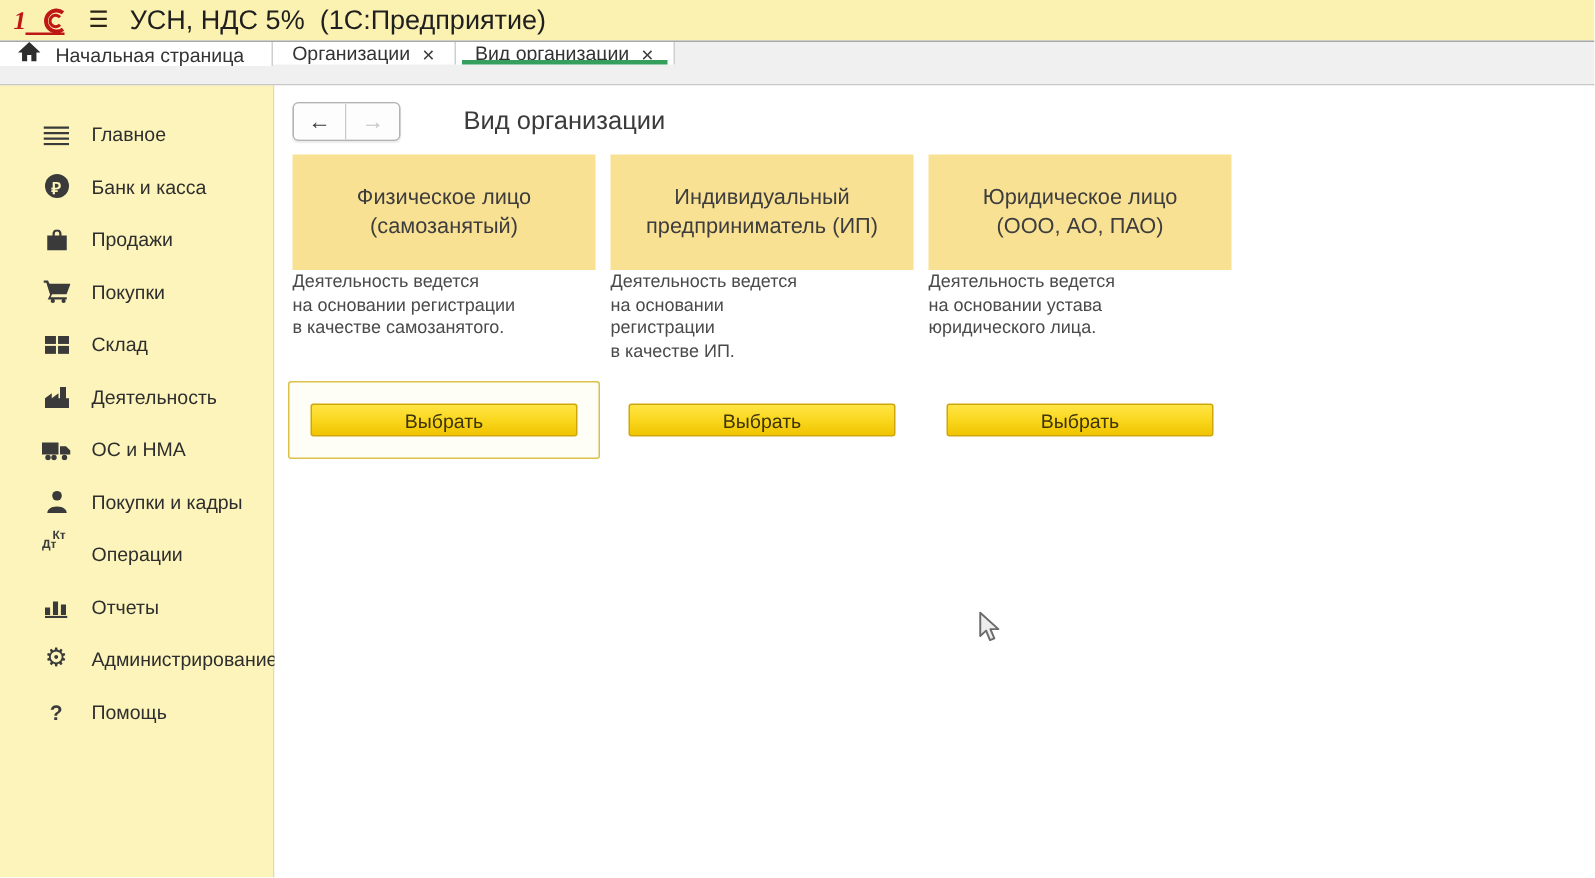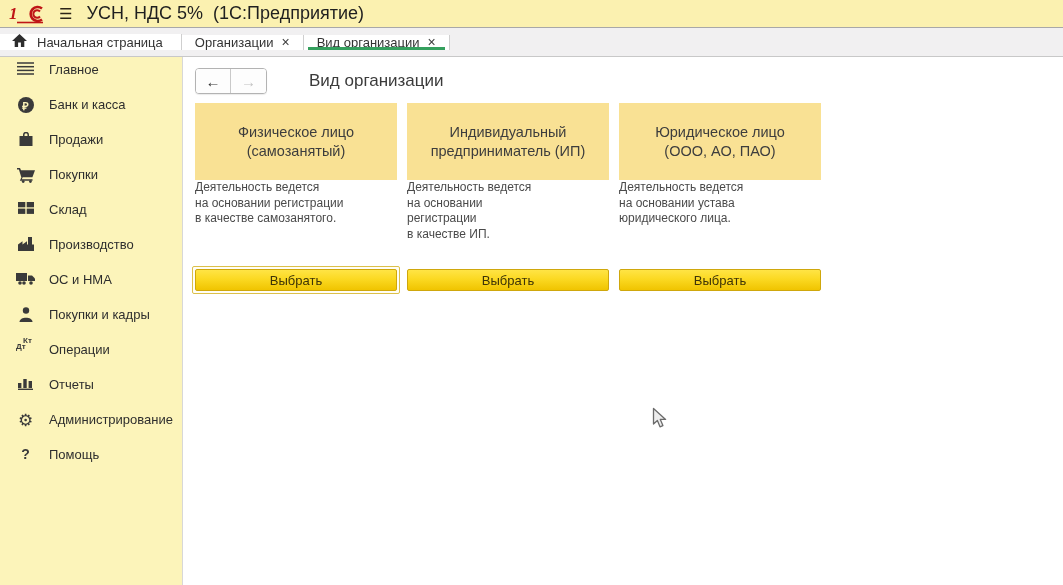--- a/index.html
+++ b/index.html
@@ -16,21 +16,21 @@
     display:flex; align-items:center; gap:14px; padding-left:9px;
   }
   .logo { display:flex; align-items:center; }
   .menu-glyph { font-size:15px; color:#2b2416; cursor:pointer; line-height:1; }
   .topbar-title { font-size:18px; color:#1f1f1f; white-space:pre; }
 
   
   .tabbar {
     height:30px; background:#f1f0f1;
     border-top:1px solid #a8a8a8; border-bottom:1px solid #c8c8c8;
-    display:flex; align-items:center;
+    display:flex; align-items:flex-start;
   }
   .tab {
     background:#ffffff; display:flex; align-items:center; gap:8px;
     padding:0 13px; font-size:13px; color:#333333;
     border-right:1px solid #cfcfcf; position:relative; cursor:pointer;
   }
   .tab.first { padding:0 18px 0 12px; gap:10px; }
   .tab.active::after {
     content:""; position:absolute; left:4px; right:4px; bottom:0;
     height:3px; background:#35a05e;
@@ -38,22 +38,22 @@
   .tab-close { font-size:14px; color:#3c3c3c; cursor:pointer; line-height:1; }
 
   
   .app-body { display:flex; height:528px; }
 
   .sidebar {
     width:183px; background:#fcf4ba; border-right:1px solid #d8d8d8;
     padding-top:5px; flex:none;
   }
   .side-item {
-    height:35px; display:flex; align-items:flex-start; gap:13px;
-    padding-left:15px; font-size:13px; color:#2e2e2e; cursor:pointer;
+    height:35px; display:flex; align-items:flex-end; gap:13px;
+    padding-left:27px; font-size:13px; color:#2e2e2e; cursor:pointer;
   }
   .side-icon { width:21px; display:flex; justify-content:center; align-items:center; flex:none; }
   .circle-icon {
     width:16px; height:16px; border-radius:50%; background:#3a3a3a;
     color:#fcf4ba; font-size:11px; font-weight:bold;
     display:flex; align-items:center; justify-content:center;
   }
   .dtkt-icon { position:relative; width:21px; height:19px; font-size:8px; font-weight:bold; color:#3a3a3a; }
   .dtkt-icon .dt { position:absolute; top:0; left:1px; }
   .dtkt-icon .kt { position:absolute; bottom:16px; left:8px; }
@@ -81,21 +81,21 @@
   .card-header {
     background:#f9e194; height:77px;
     display:flex; align-items:center; justify-content:center;
     text-align:center; font-size:14.5px; line-height:19px; color:#3d3d3d;
     white-space:pre-line;
   }
   .card-desc {
     margin-top:0; height:74px; text-align:left;
     font-size:12px; line-height:15.5px; color:#4a4a4a; white-space:pre-line;
   }
-  .btn-outer { margin:12px -3px; padding:2px; border:1px solid transparent; border-radius:2px; }
+  .btn-outer { margin:0 -3px; padding:14px; border:1px solid transparent; border-radius:2px; }
   .card.focused .btn-outer { border-color:#dcc04a; background:#fffef6; }
   .btn-select {
     width:100%; height:22px; display:flex; align-items:center; justify-content:center;
     background:linear-gradient(180deg,#ffe445 0%,#fbd922 45%,#f0c400 100%);
     border:1px solid #cfa70c; border-radius:2px;
     font-size:13px; color:#3e3407; cursor:pointer;
     font-family:"Liberation Sans", sans-serif;
   }
 
   .cursor { position:absolute; left:652px; top:407px; pointer-events:none; }
@@ -196,21 +196,21 @@
       </span>
       <span>Склад</span>
     </div>
 
     <div class="side-item">
       <span class="side-icon">
         <svg width="16" height="14" viewBox="0 0 16 14">
             <path d="M0 14 V7.5 L4.5 4.2 V7.5 L9 4.2 V7.5 H10 V0 h4 V7.5 h2 V14 Z" fill="#3a3a3a"></path>
           </svg>
       </span>
-      <span>Производство</span>
+      <span>Деятельность</span>
     </div>
 
     <div class="side-item">
       <span class="side-icon">
         <svg width="19" height="13" viewBox="0 0 19 13">
             <rect x="0" y="1" width="11" height="8" fill="#3a3a3a"></rect>
             <path d="M12 3.5 h4 l3 3 V9 h-7 Z" fill="#3a3a3a"></path>
             <circle cx="4" cy="11" r="1.8" fill="#3a3a3a"></circle>
             <circle cx="8" cy="11" r="1.8" fill="#3a3a3a"></circle>
             <circle cx="15" cy="11" r="1.8" fill="#3a3a3a"></circle>

